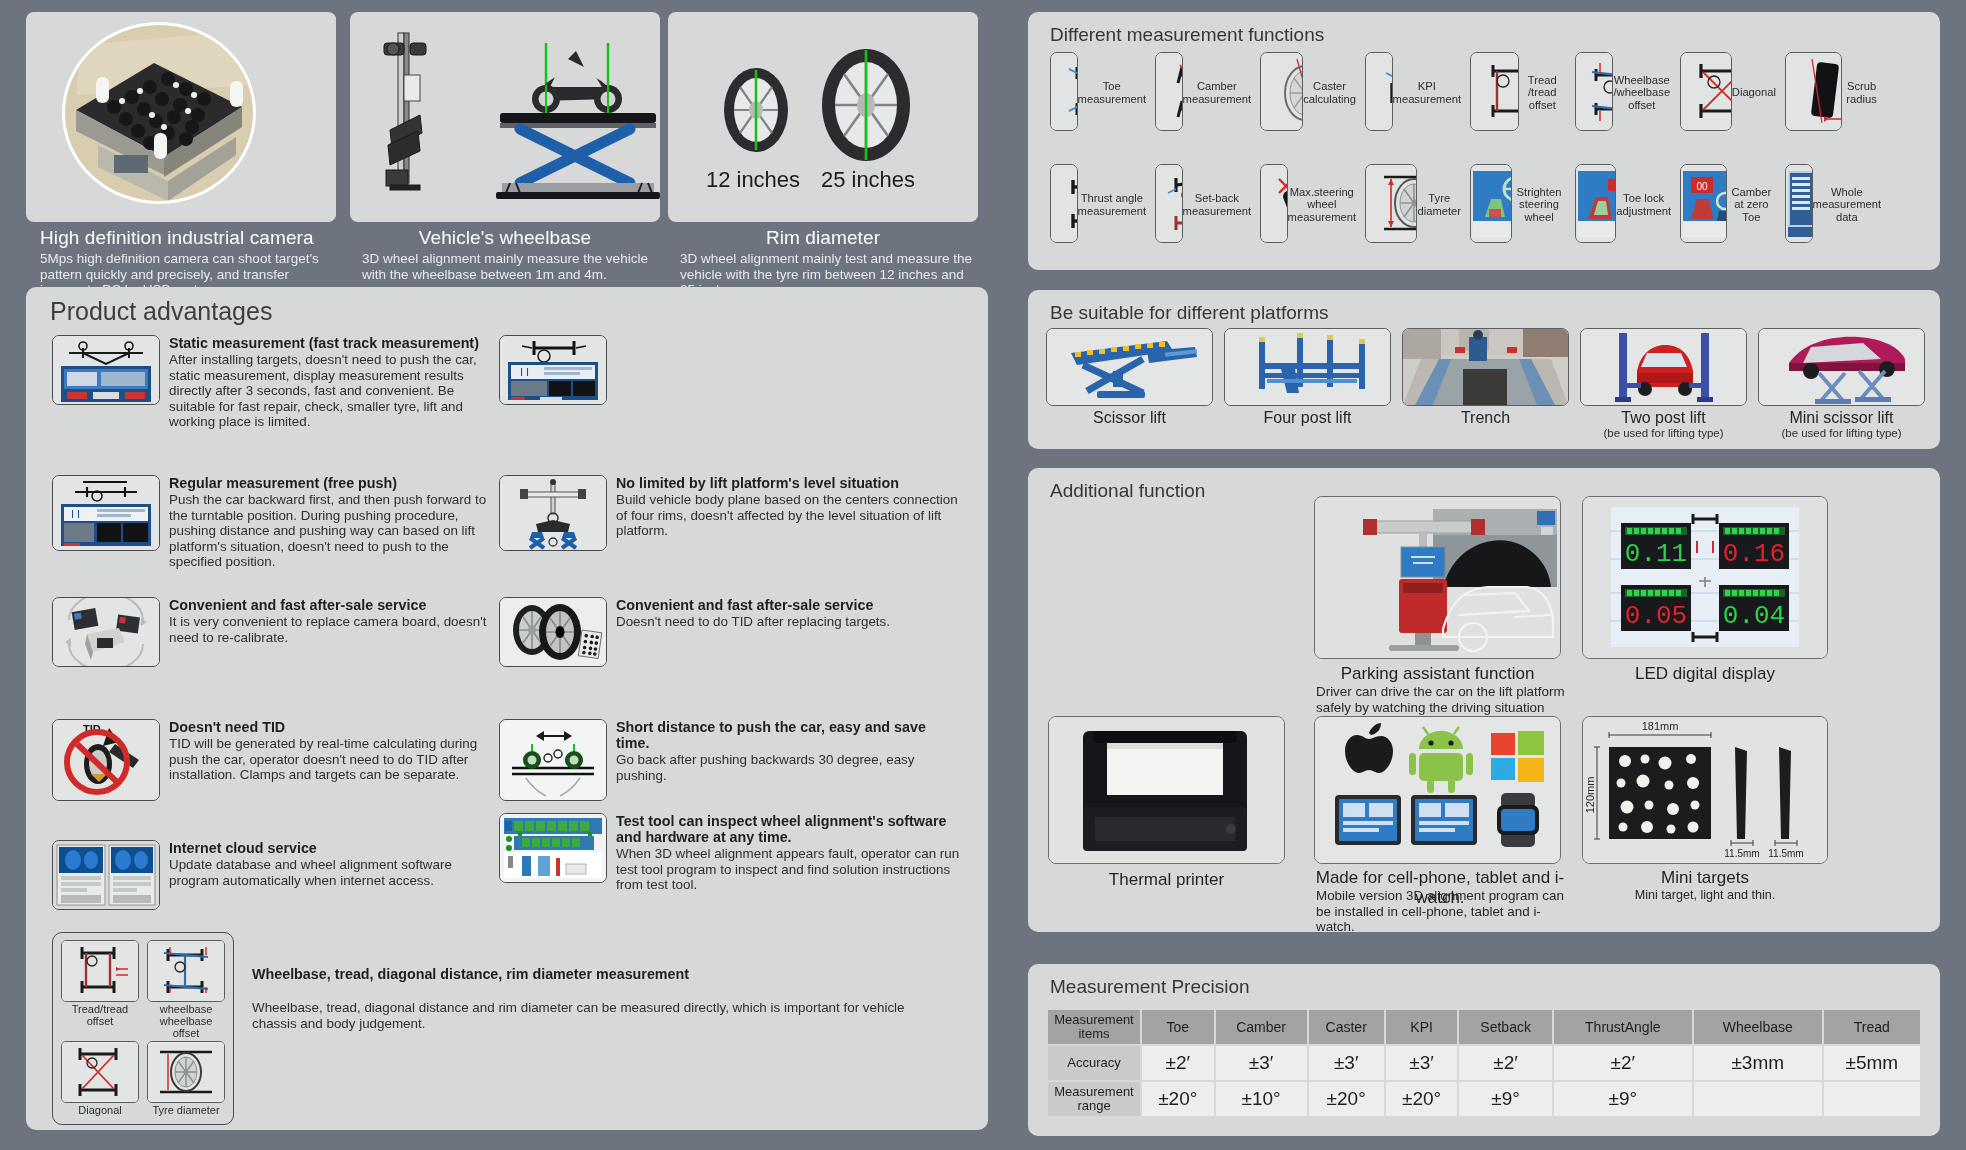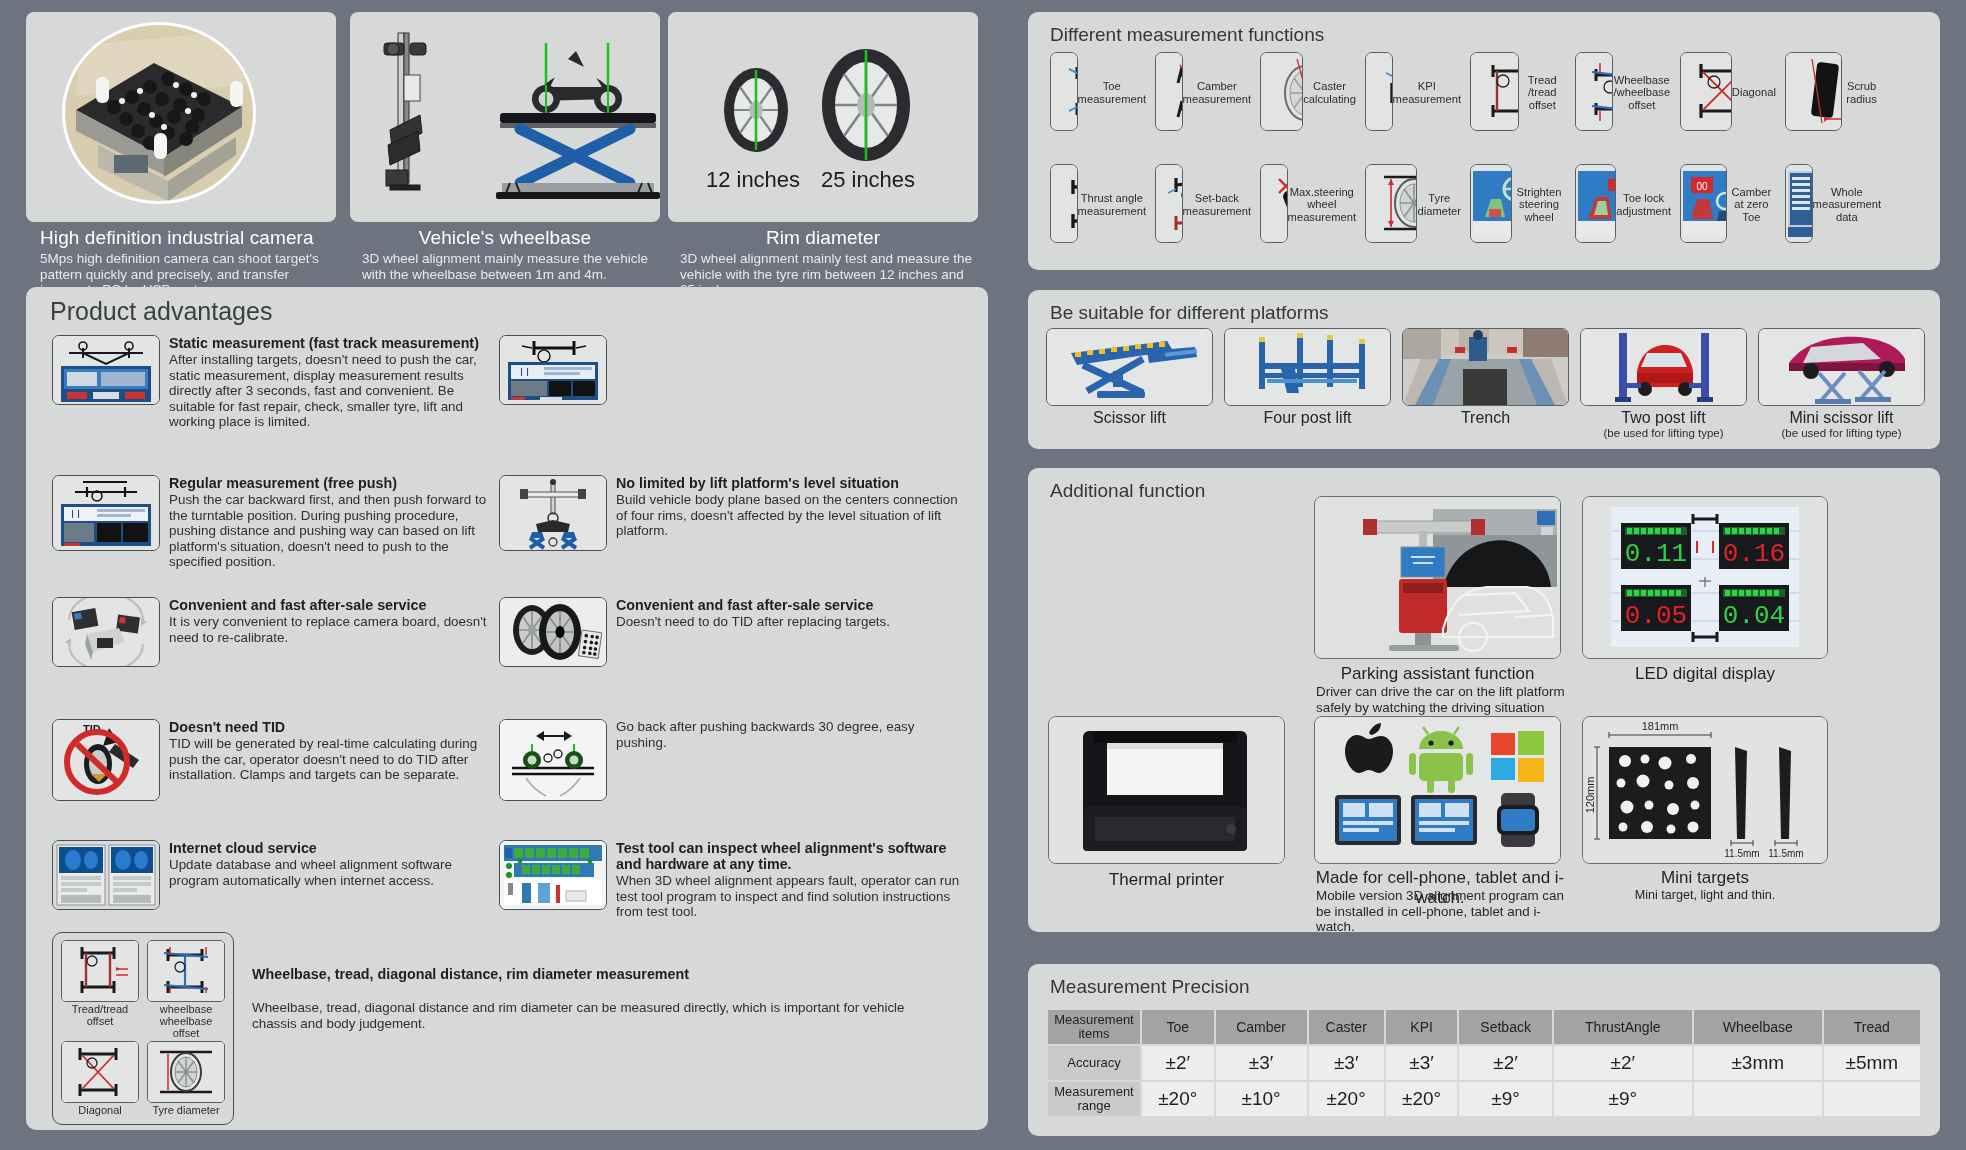--- a/index.html
+++ b/index.html
@@ -489,20 +489,21 @@
           <circle cx="32" cy="40" r="9" fill="#1a4d1a"></circle>
           <circle cx="32" cy="40" r="4.5" fill="#bfe0bf"></circle>
           <circle cx="74" cy="40" r="9" fill="#1a4d1a"></circle>
           <circle cx="74" cy="40" r="4.5" fill="#bfe0bf"></circle>
           <circle cx="48" cy="38" r="4" fill="none" stroke="#222" stroke-width="1.4"></circle>
           <circle cx="58" cy="34" r="4" fill="none" stroke="#222" stroke-width="1.4"></circle>
           <path d="M26 58 Q34 70 46 76 M80 58 Q72 70 60 76" stroke="#a8acab" stroke-width="1.6" fill="none"></path>
         </svg>
       </div>
       <div class="txt">
+        <h4>Short distance to push the car, easy and save time.</h4>
         <p>Go back after pushing backwards 30 degree, easy pushing.</p>
       </div>
     </div>
 
     <div class="adv" style="left:26px; top:553px; width:440px;">
       <div class="thumb" style="height:70px;">
         <svg width="106" height="68" viewBox="0 0 106 68">
           <rect width="106" height="68" fill="#d8dbda"></rect>
           <g>
             <rect x="4" y="4" width="48" height="60" fill="#e9ebea" stroke="#8d9190"></rect>
@@ -525,21 +526,21 @@
             <rect x="60" y="54" width="38" height="8" fill="#b6bab9"></rect>
           </g>
         </svg>
       </div>
       <div class="txt">
         <h4>Internet cloud service</h4>
         <p>Update database and wheel alignment software program automatically when internet access.</p>
       </div>
     </div>
 
-    <div class="adv" style="left:473px; top:553px; width:470px;">
+    <div class="adv" style="left:473px; top:526px; width:470px;">
       <div class="thumb" style="height:70px;">
         <svg width="106" height="68" viewBox="0 0 106 68">
           <rect width="106" height="68" fill="#f2f4f3"></rect>
           <rect x="4" y="4" width="98" height="16" fill="#2e7ab5"></rect>
           <g fill="#3faa3f">
             <rect x="14" y="7" width="9" height="10"></rect>
               <rect x="25" y="7" width="9" height="10"></rect>
             <rect x="36" y="7" width="9" height="10"></rect>
               <rect x="47" y="7" width="9" height="10"></rect>
             <rect x="58" y="7" width="9" height="10"></rect>

